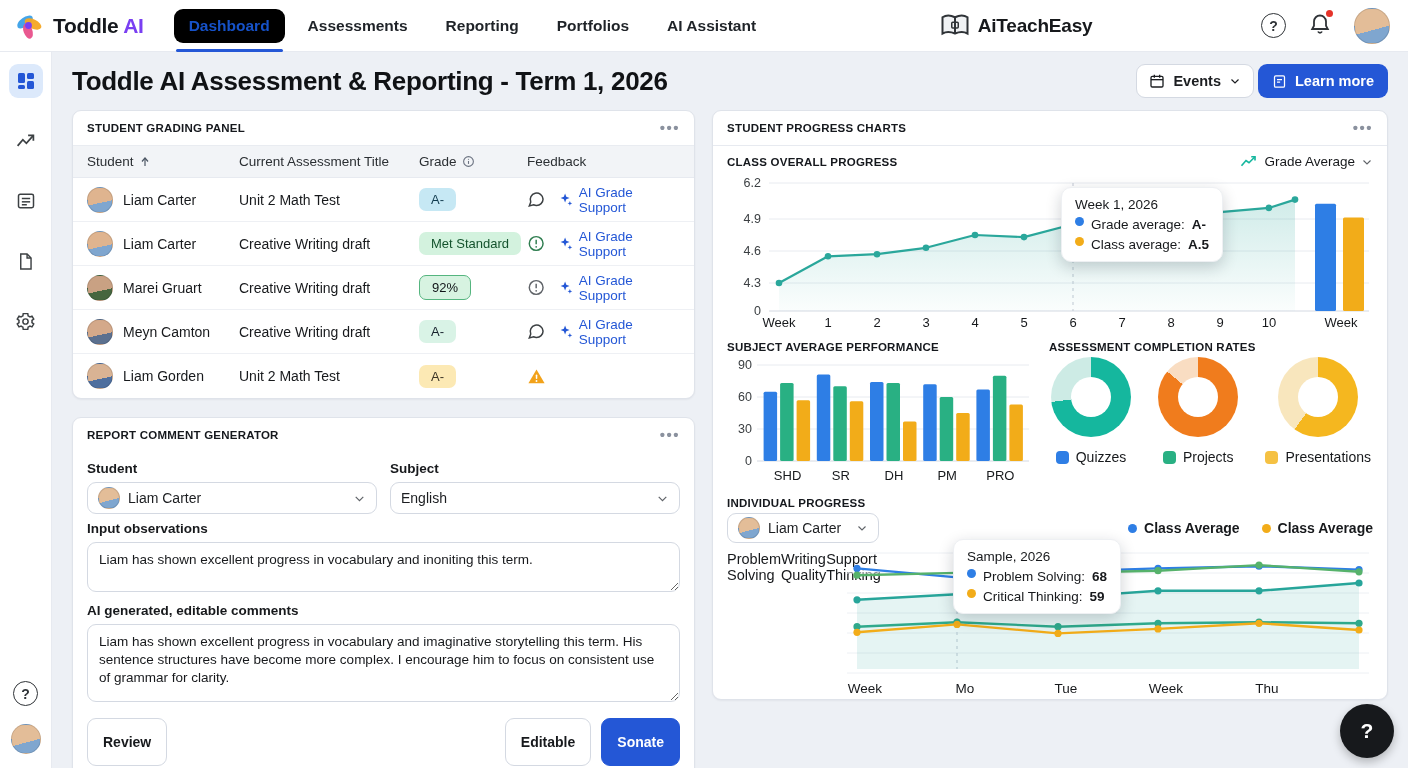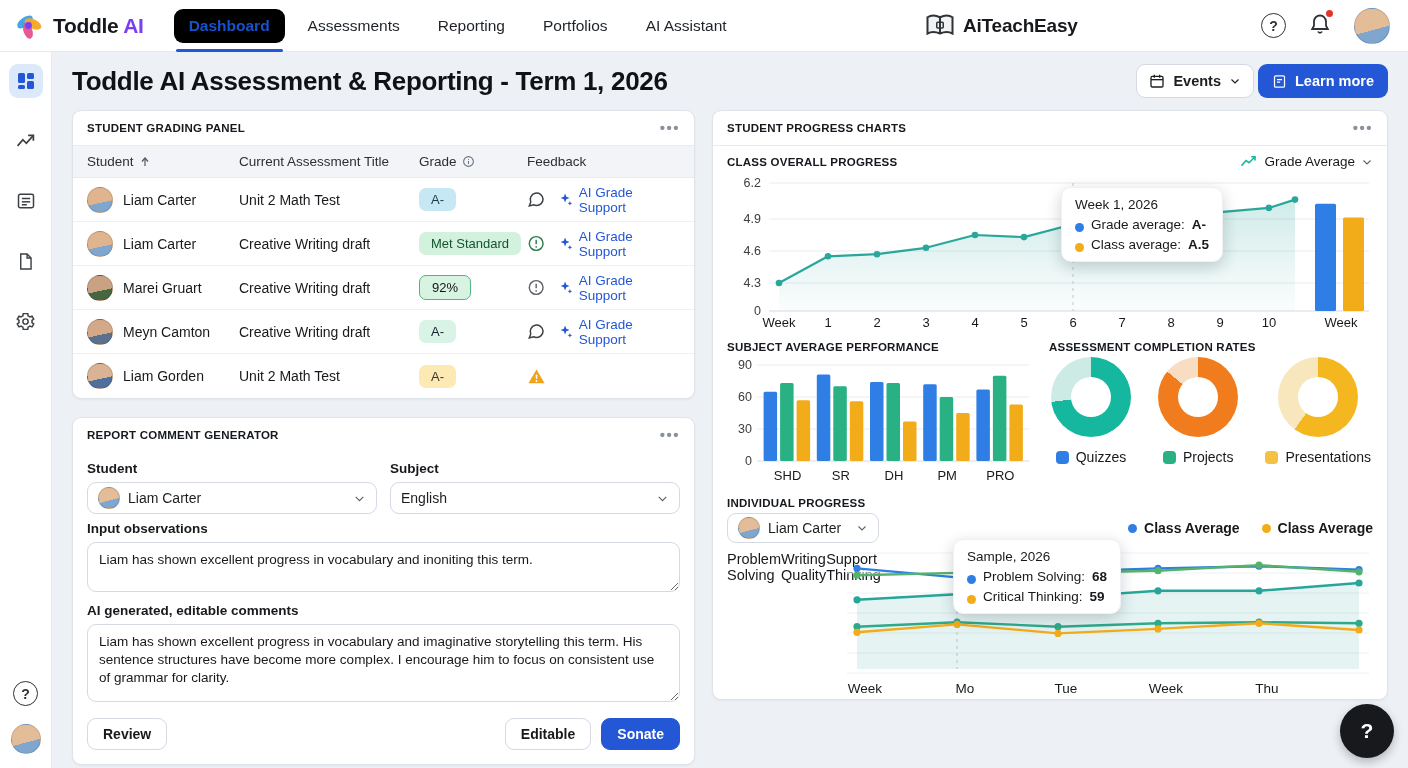--- a/index.html
+++ b/index.html
@@ -9,21 +9,21 @@
     font-family:"Liberation Sans", sans-serif;
     background:#ffffff; color:#1c1e21;
   }
   
   .topnav{ height:52px; display:flex; align-items:center; padding:0 18px 0 14px;
            border-bottom:1px solid #e7eaf0; position:relative; background:#fff;}
   .brand{ display:flex; align-items:center; gap:9px; margin-right:30px; cursor:pointer;}
   .brand-name{ font-size:21px; font-weight:800; color:#15181d; letter-spacing:-0.3px;}
   .brand-ai{ color:#7a3ff2; }
   .nav-items{ display:flex; align-items:center; gap:8px; }
-  .nav-item{ font-size:15.5px; color:#1f2328; padding:8px 15px; border-radius:9px; cursor:pointer; position:relative; white-space:nowrap;}
+  .nav-item{ font-size:15.5px; color:#1f2328; padding:8px 15px; border-radius:9px; cursor:pointer; position:relative; white-space:nowrap;font-weight:bold;}
   .nav-item.active{ color:#1652c9; background:#000000; font-weight:600;}
   .nav-item.active::after{ content:""; position:absolute; left:2px; right:2px; bottom:-9px; height:3px; background:#2457d6; border-radius:2px;}
   .org{ margin-left:auto; display:flex; align-items:center; gap:8px; }
   .org-name{ font-size:19px; font-weight:700; color:#17191c; letter-spacing:-0.2px;}
   .top-icons{ margin-left:auto; display:flex; align-items:center; gap:22px; }
   .help-circle{ width:25px; height:25px; border:1.8px solid #2f3337; border-radius:50%;
      display:flex; align-items:center; justify-content:center; font-size:14px; font-weight:700; color:#2f3337; cursor:pointer;}
   .bell-wrap{ position:relative; cursor:pointer; }
   .red-dot{ position:absolute; top:-4px; right:-3px; width:11px; height:11px; background:#e5332a; border-radius:50%; border:2px solid #fff;}
   .avatar{ border-radius:50%; border:1px solid rgba(0,0,0,.12); background:linear-gradient(165deg,#e3bd98 60%,#7fa6cf 60%);}
@@ -84,21 +84,21 @@
   .f-label{ font-size:13.5px; font-weight:700; color:#17191c; margin:7px 0 6px; display:block;}
   .select{ height:32px; border:1px solid #d4d9e2; border-radius:9px; background:#fff;
      display:flex; align-items:center; gap:8px; padding:0 10px; font-size:14px; cursor:pointer;}
   .select .sel-text{ flex:1; }
   textarea{ width:100%; border:1px solid #d4d9e2; border-radius:9px; padding:8px 11px;
      font-size:13.5px; font-family:"Liberation Sans", sans-serif; color:#17191c; resize:vertical; line-height:1.35;}
   .ta-obs{ height:50px; }
   .ta-ai{ height:78px; }
   .btn-row{ display:flex; gap:10px; margin-top:12px; }
   .spacer{ flex:1; }
-  .btn{ height:32px; padding:4px 15px; border-radius:9px; border:1px solid #d4d9e2; background:#fff;
+  .btn{ height:48px; padding:4px 15px; border-radius:9px; border:1px solid #d4d9e2; background:#fff;
      font-size:14px; font-weight:600; color:#17191c; font-family:inherit; cursor:pointer;}
   .btn-primary{ background:#2457d6; border-color:#2457d6; color:#fff; }
 
   
   .pc-header{ border-bottom:1px solid #e7eaf0; }
   .section{ padding:8px 14px 2px; }
   .section-head{ display:flex; justify-content:space-between; align-items:center; margin-bottom:2px;gap:20px;}
   .mini-title{ font-size:11.5px; font-weight:700; color:#15181d; letter-spacing:.02em;}
   .chart-control{ display:flex; align-items:center; gap:6px; font-size:13.5px; color:#17191c; cursor:pointer;}
   .chart-wrap{ position:relative; }
@@ -113,21 +113,21 @@
   .ind-controls{ display:flex; align-items:center; margin:4px 0 2px; }
   .sel-small{ width:152px; height:30px; }
   .ind-legend{ margin-left:auto; display:flex; gap:22px;font-weight:bold; }
   .dot{ width:9px; height:9px; border-radius:50%; display:inline-block; }
   .ind-chart{ display:flex; position:relative; }
   .ycats{ width:118px; height:122px; display:flex; flex-direction:row; justify-content:space-around;
      font-size:14.5px; color:#17191c; margin-top:6px;}
   .tooltip{ position:absolute; background:#fff; border:1px solid #eef0f3; border-radius:10px;
      box-shadow:0 5px 16px rgba(15,23,42,.2); padding:9px 13px; font-size:13.5px; z-index:5; white-space:nowrap;}
   .tt-title{ color:#17191c; margin-bottom:4px; }
-  .tt-row{ display:flex; align-items:flex-end; gap:7px; margin-top:5px; color:#17191c;}
+  .tt-row{ display:flex; align-items:flex-start; gap:7px; margin-top:5px; color:#17191c;}
   .tt-row b{ font-weight:700; }
   #tooltip-class{ left:334px; top:16px; }
   #tooltip-ind{ left:226px; top:-6px; }
 
   .help-fab{ position:absolute; right:14px; bottom:10px; width:54px; height:54px; border-radius:50%;
      background:#17191c; color:#fff; font-size:21px; font-weight:700;
      display:flex; align-items:center; justify-content:center; cursor:pointer; z-index:10;
      box-shadow:0 4px 10px rgba(0,0,0,.25);}
   svg text{ font-family:"Liberation Sans", sans-serif; }
 </style>

